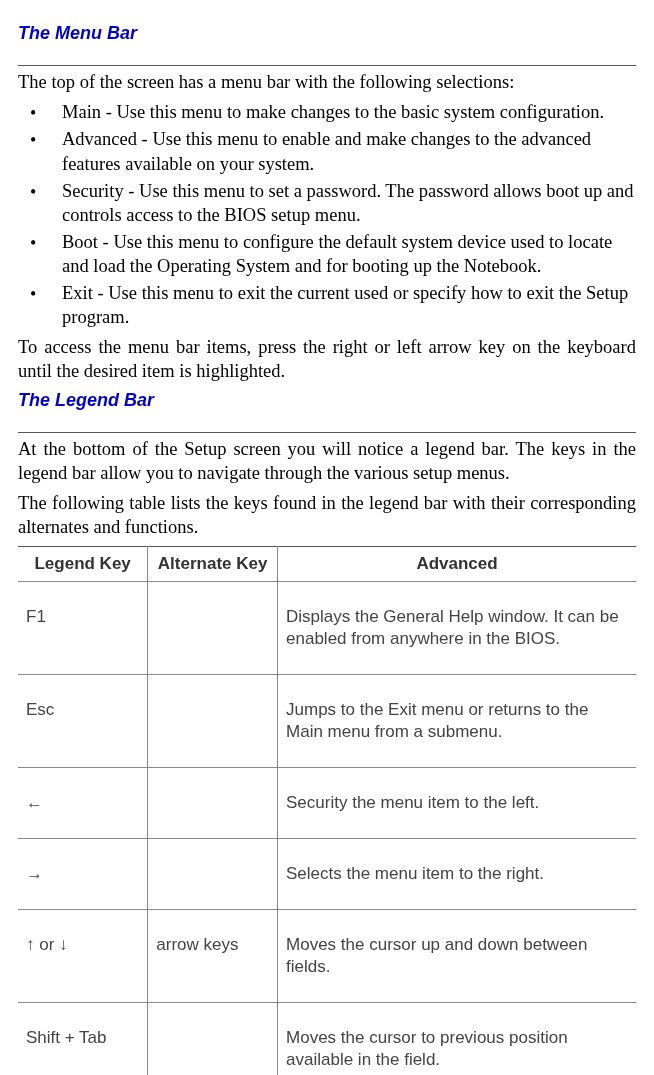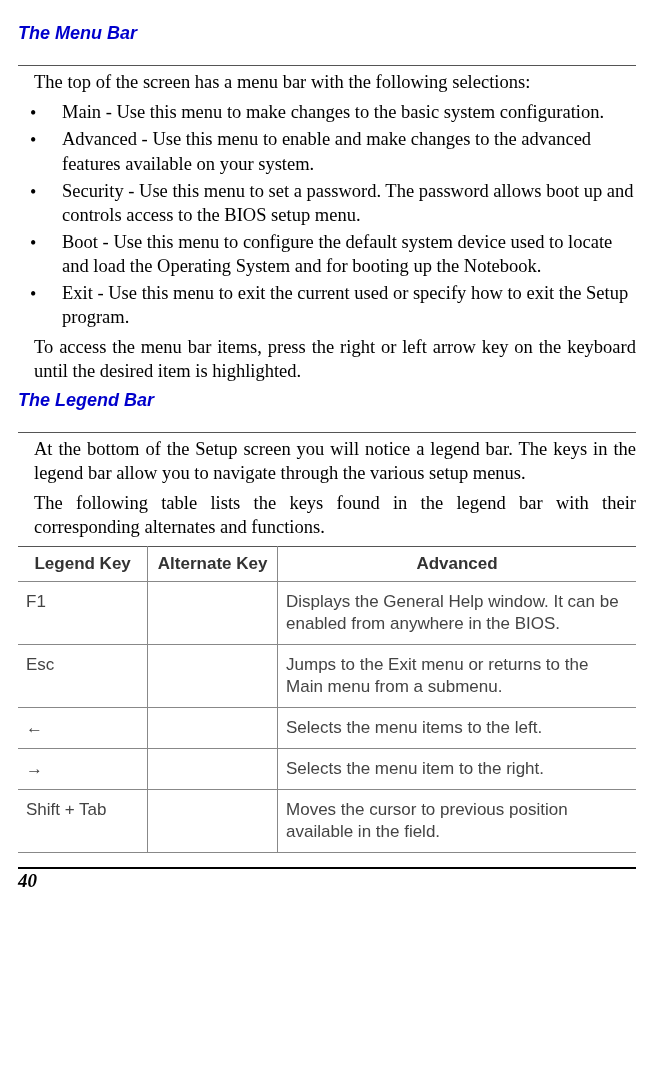--- a/index.html
+++ b/index.html
@@ -18,21 +18,21 @@
     font-weight: bold;
     font-style: italic;
     font-family: Arial, Helvetica, sans-serif;
     font-size: 18px;
     border-bottom: 1px solid #555;
     padding-bottom: 20px;
     margin-bottom: 4px;
     margin-top: 2px;
   }
   .intro-para, .para {
-    margin: 2px 0 6px 16px;
+    margin: 2px 0 6px 0;
   }
   .justify {
     text-align: justify;
   }
   ul.bullets {
     list-style: none;
     padding: 0;
     margin: 0 0 6px 0;
   }
   ul.bullets li {
@@ -59,21 +59,21 @@
   table.legend th {
     font-weight: bold;
     text-align: center;
     vertical-align: top;
     padding: 6px 8px;
     border-bottom: 1px solid #888;
     color: #333;
   }
   table.legend td {
     vertical-align: top;
-    padding: 9px 8px;
+    padding: 24px 8px;
     border-bottom: 1px solid #888;
     color: #444;
   }
   table.legend td:nth-child(1) { width: 21%; }
   table.legend td:nth-child(2) { width: 21%; }
   table.legend td:nth-child(3) { width: 58%; }
   table.legend th:nth-child(1) { border-right: 1px solid #888; }
   table.legend th:nth-child(2) { border-right: 1px solid #888; }
   table.legend td:nth-child(1) { border-right: 1px solid #888; }
   table.legend td:nth-child(2) { border-right: 1px solid #888; }
@@ -126,26 +126,31 @@
       <td>Displays the General Help window.  It can be enabled from anywhere in the BIOS.</td>
     </tr>
     <tr>
       <td>Esc</td>
       <td></td>
       <td>Jumps to the Exit menu or returns to the Main menu from a submenu.</td>
     </tr>
     <tr>
       <td>←</td>
       <td></td>
-      <td>Selects the menu items to the left.</td>
+      <td>Security the menu item to the left.</td>
     </tr>
     <tr>
       <td>→</td>
       <td></td>
       <td>Selects the menu item to the right.</td>
+    </tr>
+    <tr>
+      <td>↑ or ↓</td>
+      <td>arrow keys</td>
+      <td>Moves the cursor up and down between fields.</td>
     </tr>
     <tr>
       <td>Shift + Tab</td>
       <td></td>
       <td>Moves the cursor to previous position available in the field.</td>
     </tr>
   </tbody>
 </table>
 
 <div class="page-footer">40</div>

